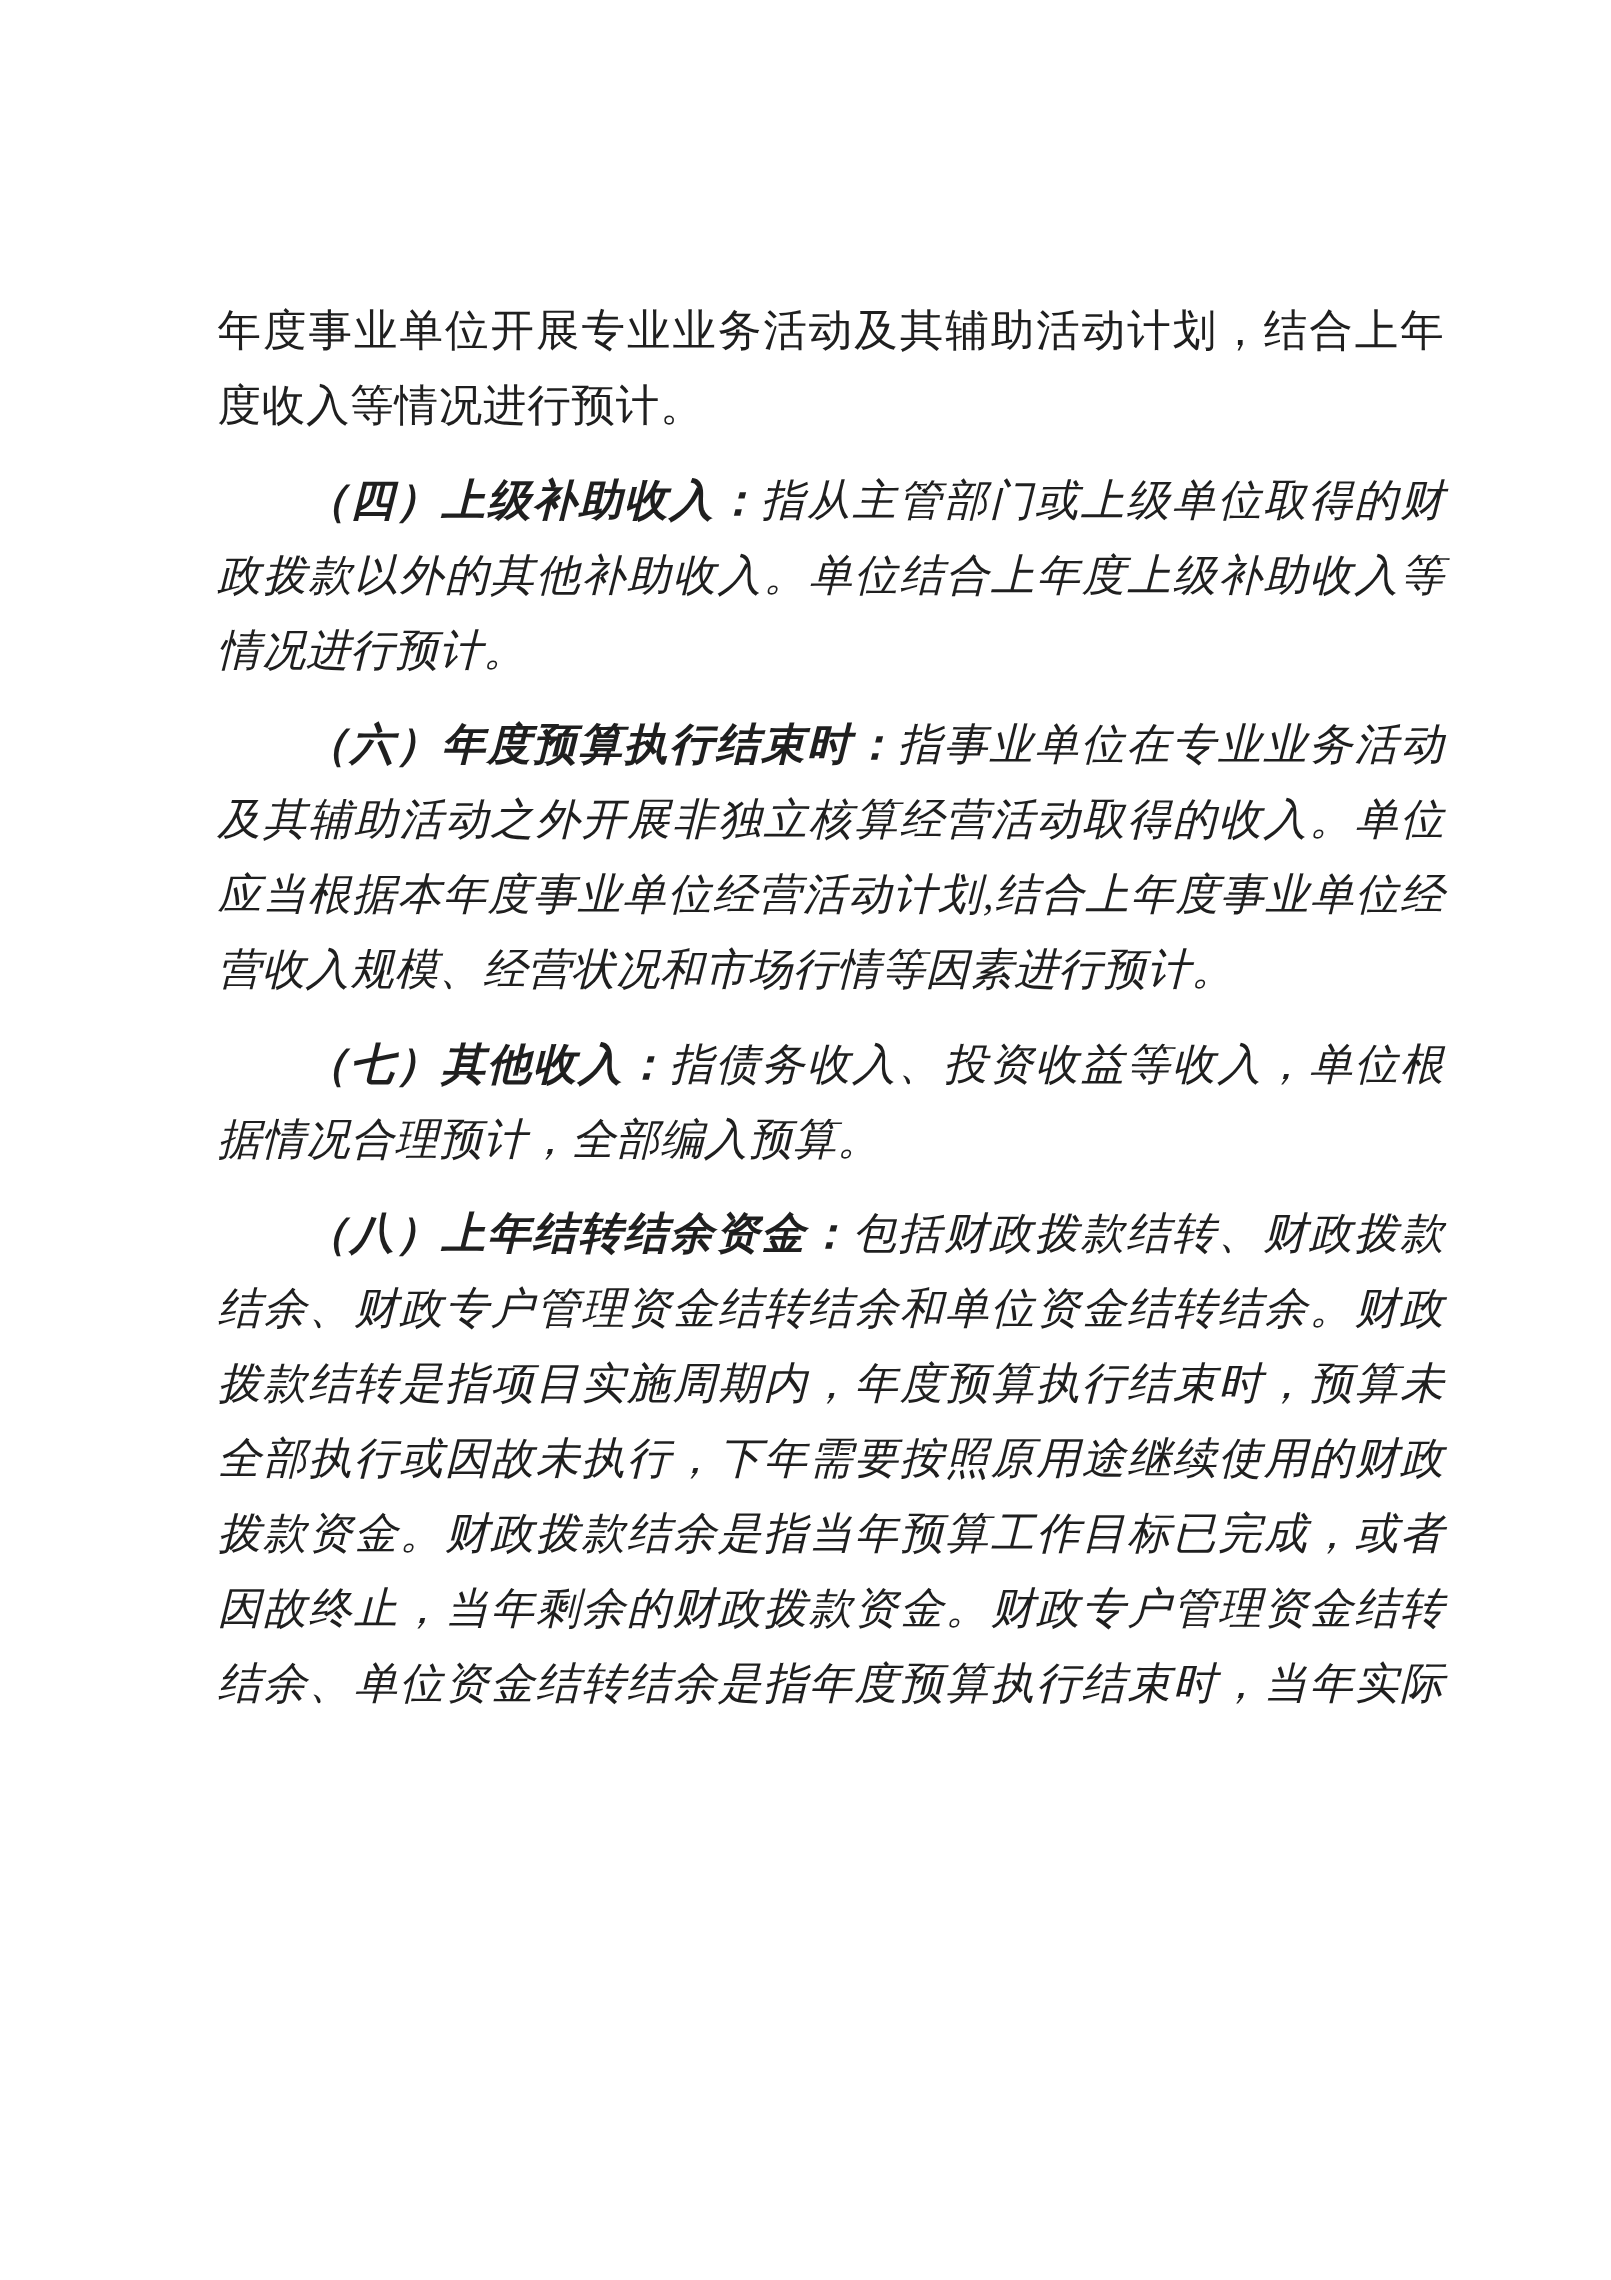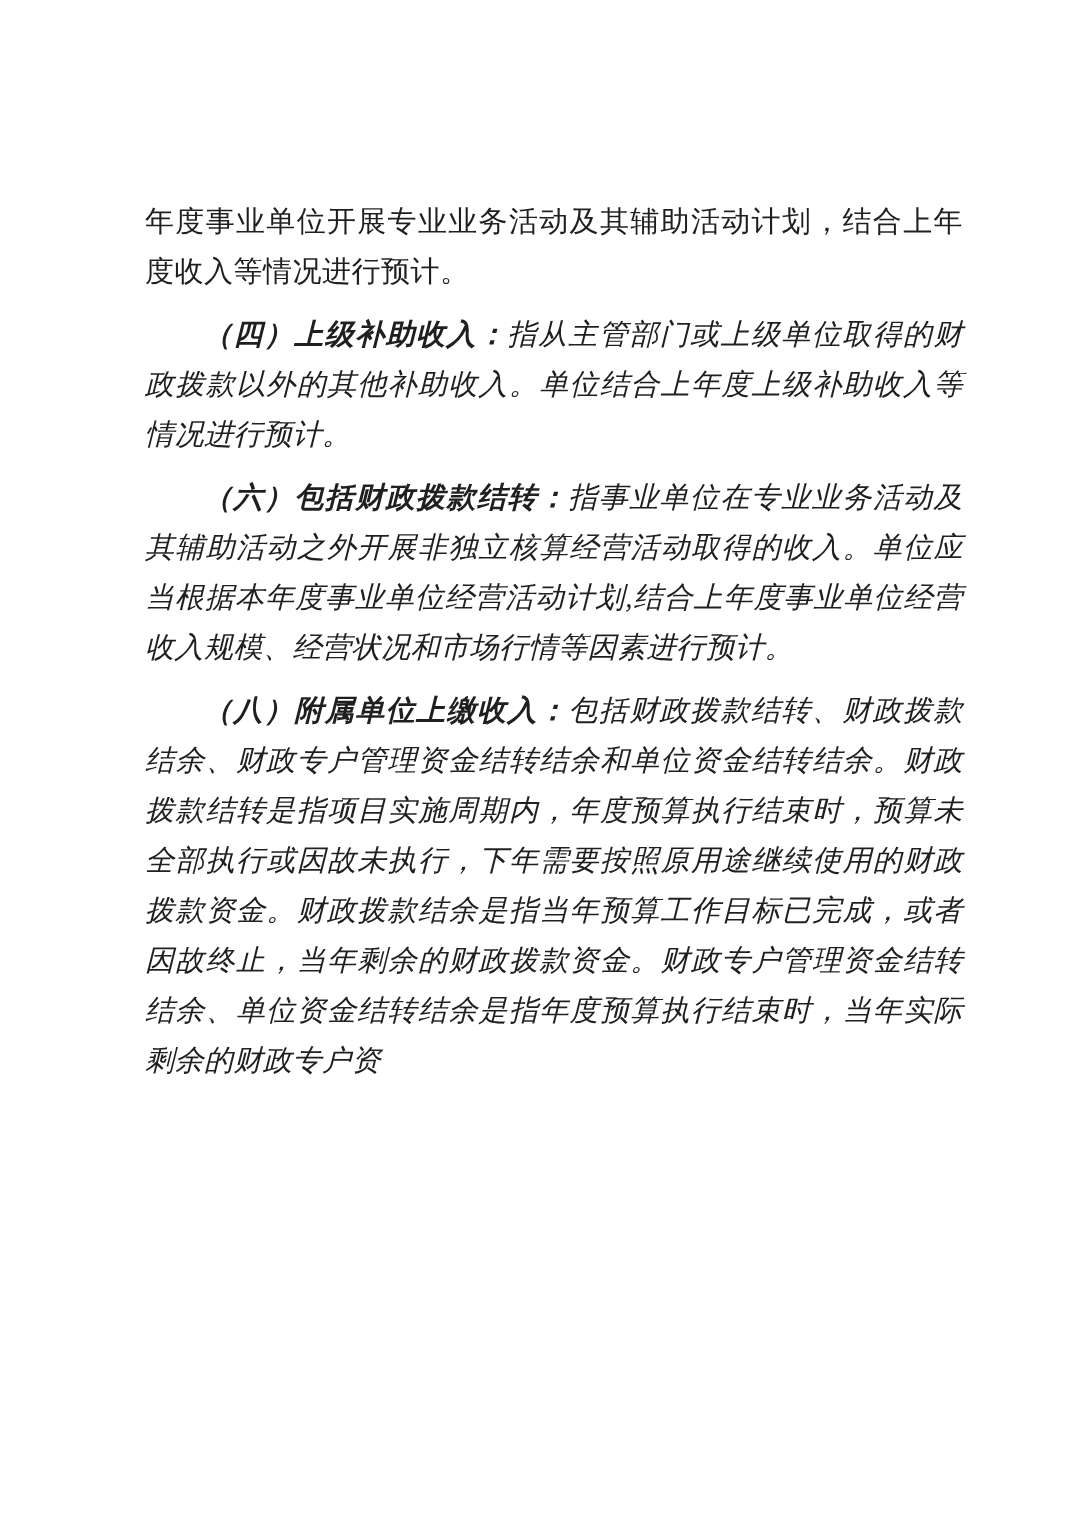--- a/index.html
+++ b/index.html
@@ -62,23 +62,24 @@
 <body>
 
 <div class="page">
 
   <div class="doc-body" id="paragraphs">
   <p><span class="para-body">年度事业单位开展专业业务活动及其辅助活动计划，结合上年度收入等情况进行预计。</span></p>
 
   <p class="indent"><strong class="para-heading">（四）上级补助收入：</strong><span class="para-body">指从主管部门或上级单位取得的财政拨款以外的其他补助收入。单位结合上年度上级补助收入等情况进行预计。</span></p>
 
 
-  <p class="indent"><strong class="para-heading">（六）包括财政拨款结转：</strong><span class="para-body">指事业单位在专业业务活动及其辅助活动之外开展非独立核算经营活动取得的收入。单位应当根据本年度事业单位经营活动计划,结合上年度事业单位经营收入规模、经营状况和市场行情等因素进行预计。</span></p>
+  <p class="indent"><strong class="para-heading">（六）年度预算执行结束时：</strong><span class="para-body">指事业单位在专业业务活动及其辅助活动之外开展非独立核算经营活动取得的收入。单位应当根据本年度事业单位经营活动计划,结合上年度事业单位经营收入规模、经营状况和市场行情等因素进行预计。</span></p>
 
+  <p class="indent"><strong class="para-heading">（七）其他收入：</strong><span class="para-body">指债务收入、投资收益等收入，单位根据情况合理预计，全部编入预算。</span></p>
 
-  <p class="indent"><strong class="para-heading">（八）附属单位上缴收入：</strong><span class="para-body">包括财政拨款结转、财政拨款结余、财政专户管理资金结转结余和单位资金结转结余。财政拨款结转是指项目实施周期内，年度预算执行结束时，预算未全部执行或因故未执行，下年需要按照原用途继续使用的财政拨款资金。财政拨款结余是指当年预算工作目标已完成，或者因故终止，当年剩余的财政拨款资金。财政专户管理资金结转结余、单位资金结转结余是指年度预算执行结束时，当年实际剩余的财政专户资</span></p>
+  <p class="indent"><strong class="para-heading">（八）上年结转结余资金：</strong><span class="para-body">包括财政拨款结转、财政拨款结余、财政专户管理资金结转结余和单位资金结转结余。财政拨款结转是指项目实施周期内，年度预算执行结束时，预算未全部执行或因故未执行，下年需要按照原用途继续使用的财政拨款资金。财政拨款结余是指当年预算工作目标已完成，或者因故终止，当年剩余的财政拨款资金。财政专户管理资金结转结余、单位资金结转结余是指年度预算执行结束时，当年实际剩余的财政专户资</span></p>
 </div>
 
   <div class="footer">
     <span class="dash-left">—</span><span class="page-num">8</span><span class="dash-right">—</span>
   </div>
 
 </div>
 
 </body></html>

